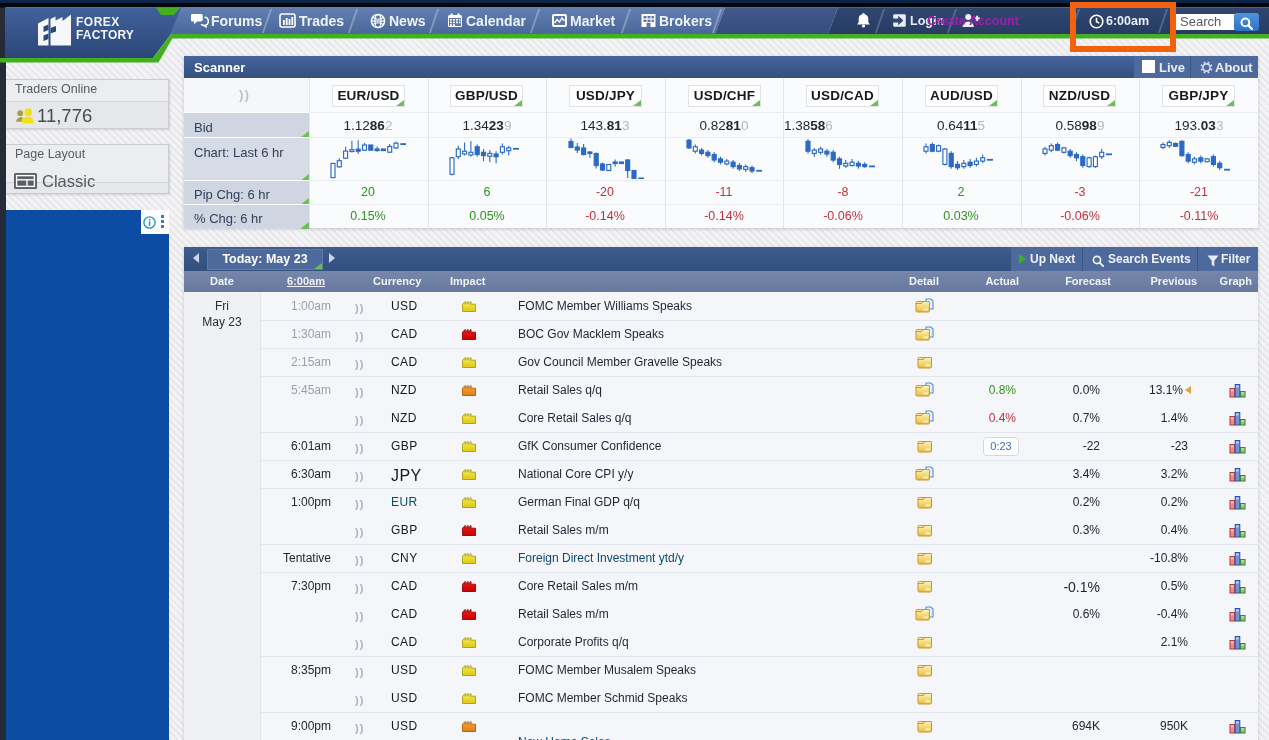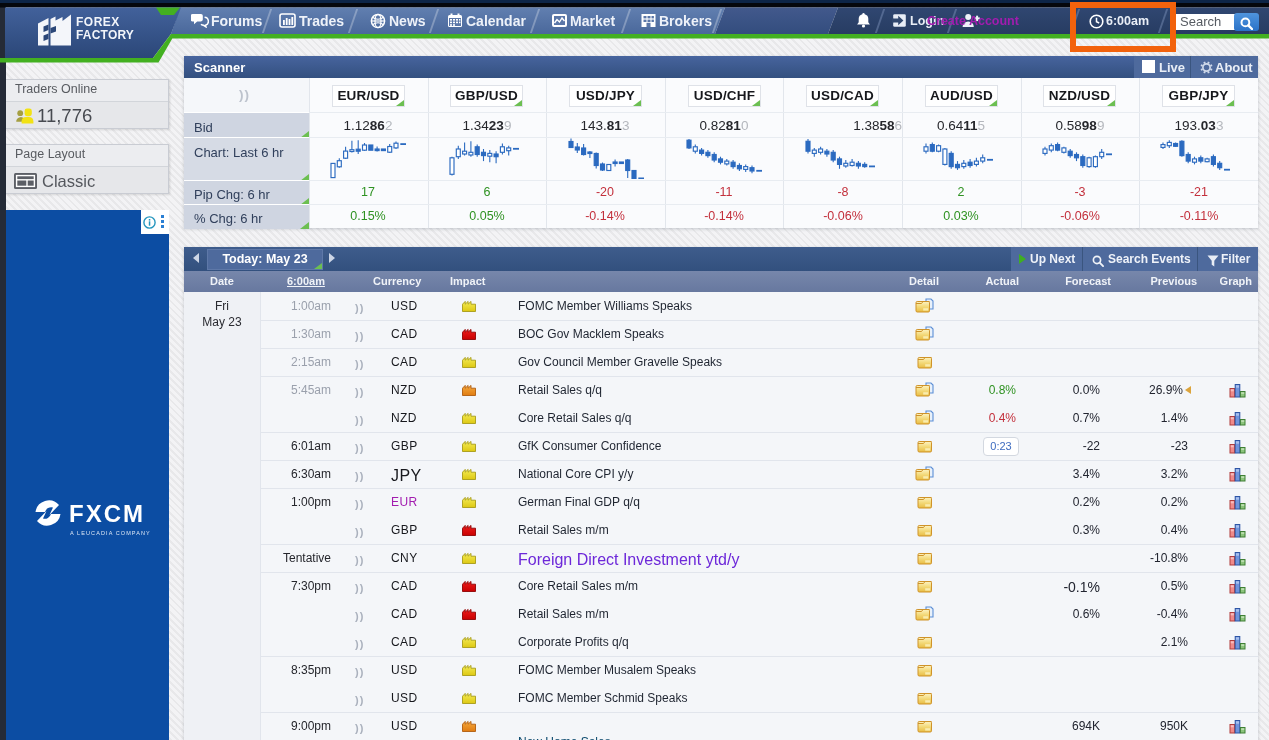--- a/index.html
+++ b/index.html
@@ -146,38 +146,30 @@
     <div style="height:19px;background:#ecedf0;border-bottom:1px solid #d2d5da;font-size:12.5px;color:#585b60;padding:2px 0 0 9px">Traders Online</div>
     <div style="position:absolute;left:10px;top:27px"><svg width="19" height="17" viewBox="0 0 19 17">
         <circle cx="4.2" cy="6.2" r="2.9" fill="#a59f42"></circle>
         <path d="M0.2 14.8 a4.6 4.6 0 0 1 8 -3.2 l-2.5 3.2 z" fill="#a59f42"></path>
         <rect x="8.6" y="1.6" width="7.2" height="7.6" rx="2.4" fill="#f2e214"></rect>
         <path d="M5.6 16.6 v-2.4 a4.6 4.6 0 0 1 4.6 -4.2 h2.6 a4.6 4.6 0 0 1 4.6 4.2 v2.4 z" fill="#f2e214"></path>
       </svg></div>
     <div style="position:absolute;left:31px;top:25px;font-size:18.5px;color:#474a50">11,776</div>
   </div>
 <div class="abs" style="left:6px;top:144px;width:162px;height:48px;background:#e6e7ea;border:1px solid #c9ccd3;border-left:none;box-shadow:1px 1px 2px rgba(0,0,0,0.12)">
-    <div style="height:19px;background:#ecedf0;border-bottom:1px solid #d2d5da;font-size:12.5px;color:#585b60;padding:2px 0 0 9px">Page Layout</div>
+    <div style="height:19px;background:#ecedf0;border-bottom:1px solid #d2d5da;font-size:12.5px;color:#585b60;padding:2px 0 16px 9px">Page Layout</div>
     <div style="position:absolute;left:7.5px;top:28px"><svg width="23" height="16" viewBox="0 0 23 16">
         <rect x="0" y="0" width="23" height="16" rx="1.5" fill="#5c5f66"></rect>
         <rect x="2.6" y="2.6" width="17.8" height="10.8" fill="none" stroke="#fff" stroke-width="1.4"></rect>
         <line x1="2.6" y1="6.8" x2="20.4" y2="6.8" stroke="#fff" stroke-width="1.4"></line>
         <line x1="13" y1="6.8" x2="13" y2="13.4" stroke="#fff" stroke-width="1.4"></line>
       </svg></div>
     <div style="position:absolute;left:36px;top:27px;font-size:16.5px;color:#54575d">Classic</div>
   </div>
 <div class="abs" style="left:6px;top:210px;width:163px;height:530px;background:#0c4da3">
-    <div style="position:absolute;left:27px;top:287px"><svg width="120" height="44" viewBox="0 0 120 44">
-<g fill="#fff">
-<path d="M26 8 a13.5 13.5 0 0 0 -23.5 7 l9.5 0 a6.5 6.5 0 0 1 8 -4.5 l-3.5 7.5 z"></path>
-<path d="M4 24 a13.5 13.5 0 0 0 23.5 -7 l-9.5 0 a6.5 6.5 0 0 1 -8 4.5 l3.5 -7.5 z"></path>
-</g>
-<text x="36" y="25" font-family="Liberation Sans,sans-serif" font-size="24" font-weight="bold" fill="#fff" letter-spacing="2">FXCM</text>
-<text x="37" y="38" font-family="Liberation Sans,sans-serif" font-size="5.5" fill="#dce6f5" letter-spacing="1.1">A LEUCADIA COMPANY</text>
-</svg></div>
     <div style="position:absolute;right:0;top:0;width:28px;height:24px;background:#fff">
       <div style="position:absolute;left:2px;top:5px"><svg width="13" height="13" viewBox="0 0 13 13">
           <circle cx="6.5" cy="6.5" r="5.6" fill="none" stroke="#2596be" stroke-width="1.4"></circle>
           <rect x="5.8" y="5.3" width="1.5" height="4.4" fill="#2596be"></rect>
           <rect x="5.8" y="3" width="1.5" height="1.6" fill="#2596be"></rect>
         </svg></div>
       <div style="position:absolute;right:5px;top:5px;width:3px;height:3px;background:#2a7fd4"></div>
       <div style="position:absolute;right:5px;top:10px;width:3px;height:3px;background:#2a7fd4"></div>
       <div style="position:absolute;right:5px;top:15px;width:3px;height:3px;background:#2a7fd4"></div>
     </div>
@@ -250,21 +242,21 @@
       <line x1="47.1" y1="8.5" x2="47.1" y2="13.5" stroke="#2b6ac0" stroke-width="1.1"></line>
       <rect x="45.1" y="11" width="4" height="1.6" fill="#2b6ac0" stroke="#2b6ac0" stroke-width="1.15"></rect>
       <rect x="51.4" y="11" width="4" height="1.6" fill="#2b6ac0" stroke="#2b6ac0" stroke-width="1.15"></rect>
       <line x1="59.7" y1="6" x2="59.7" y2="15" stroke="#2b6ac0" stroke-width="1.1"></line>
       <rect x="57.7" y="8.5" width="4" height="5.7" fill="#ffffff" stroke="#2b6ac0" stroke-width="1.15"></rect>
       <line x1="66.0" y1="3.5" x2="66.0" y2="11" stroke="#2b6ac0" stroke-width="1.1"></line>
       <rect x="64.0" y="5.2" width="4" height="4.7" fill="#ffffff" stroke="#2b6ac0" stroke-width="1.15"></rect>
       <rect x="70.3" y="5.2" width="6" height="1.8" fill="#2b6ac0"></rect>
     </svg>
   </div>
-<div style="position:absolute;left:309px;top:185px;width:118px;text-align:center;font-size:12.5px;color:#2f9222">17</div>
+<div style="position:absolute;left:309px;top:185px;width:118px;text-align:center;font-size:12.5px;color:#2f9222">20</div>
 <div style="position:absolute;left:309px;top:209px;width:118px;text-align:center;font-size:12.5px;color:#2f9222">0.15%</div>
 <div style="position:absolute;left:450px;top:85px;width:71px;height:20px;background:#fff;border:1px solid #dfe2e8;text-align:center;font-size:13.5px;font-weight:bold;color:#17181c;line-height:20px;letter-spacing:0.2px">GBP/USD<div style="position:absolute;right:0;bottom:0;width:0;height:0;border-left:8px solid transparent;border-bottom:6px solid #6cbf51"></div></div>
 <div style="position:absolute;left:428px;top:118px;width:118px;text-align:center;font-size:13.5px;color:#26272c">1.34<b>23</b><span style="color:#b4b7bd">9</span></div>
 <div style="position:absolute;left:449px;top:138px">
     <svg width="76" height="41" viewBox="0 0 76 41" style="display:block">
       <line x1="3.0" y1="18.7" x2="3.0" y2="37.4" stroke="#2b6ac0" stroke-width="1.1"></line>
       <rect x="1.0" y="19.8" width="4" height="16.5" fill="#ffffff" stroke="#2b6ac0" stroke-width="1.15"></rect>
       <line x1="9.3" y1="7.7" x2="9.3" y2="20.9" stroke="#2b6ac0" stroke-width="1.1"></line>
       <rect x="7.3" y="11" width="4" height="7.7" fill="#ffffff" stroke="#2b6ac0" stroke-width="1.15"></rect>
       <line x1="15.6" y1="4.4" x2="15.6" y2="17.6" stroke="#2b6ac0" stroke-width="1.1"></line>
@@ -341,21 +333,21 @@
       <line x1="59.7" y1="26.4" x2="59.7" y2="34.1" stroke="#2b6ac0" stroke-width="1.1"></line>
       <rect x="57.7" y="28.6" width="4" height="2.8" fill="#ffffff" stroke="#2b6ac0" stroke-width="1.15"></rect>
       <line x1="66.0" y1="27.5" x2="66.0" y2="35.2" stroke="#2b6ac0" stroke-width="1.1"></line>
       <rect x="64.0" y="29.7" width="4" height="3.3" fill="#2b6ac0" stroke="#2b6ac0" stroke-width="1.15"></rect>
       <rect x="70.3" y="31.9" width="6" height="1.8" fill="#2b6ac0"></rect>
     </svg>
   </div>
 <div style="position:absolute;left:665px;top:185px;width:118px;text-align:center;font-size:12.5px;color:#c3303c">-11</div>
 <div style="position:absolute;left:665px;top:209px;width:118px;text-align:center;font-size:12.5px;color:#c3303c">-0.14%</div>
 <div style="position:absolute;left:806px;top:85px;width:71px;height:20px;background:#fff;border:1px solid #dfe2e8;text-align:center;font-size:13.5px;font-weight:bold;color:#17181c;line-height:20px;letter-spacing:0.2px">USD/CAD<div style="position:absolute;right:0;bottom:0;width:0;height:0;border-left:8px solid transparent;border-bottom:6px solid #6cbf51"></div></div>
-<div style="position:absolute;left:784px;top:118px;width:118px;text-align:right;font-size:13.5px;color:#26272c">1.38<b>58</b><span style="color:#b4b7bd">6</span></div>
+<div style="position:absolute;left:784px;top:118px;width:118px;text-align:left;font-size:13.5px;color:#26272c">1.38<b>58</b><span style="color:#b4b7bd">6</span></div>
 <div style="position:absolute;left:805px;top:138px">
     <svg width="76" height="41" viewBox="0 0 76 41" style="display:block">
       <line x1="3.0" y1="1.1" x2="3.0" y2="15.4" stroke="#2b6ac0" stroke-width="1.1"></line>
       <rect x="1.0" y="3.3" width="4" height="9.9" fill="#2b6ac0" stroke="#2b6ac0" stroke-width="1.15"></rect>
       <line x1="9.3" y1="9.9" x2="9.3" y2="18.7" stroke="#2b6ac0" stroke-width="1.1"></line>
       <rect x="7.3" y="12.1" width="4" height="3.3" fill="#ffffff" stroke="#2b6ac0" stroke-width="1.15"></rect>
       <line x1="15.6" y1="8.8" x2="15.6" y2="16.5" stroke="#2b6ac0" stroke-width="1.1"></line>
       <rect x="13.6" y="11" width="4" height="3.3" fill="#ffffff" stroke="#2b6ac0" stroke-width="1.15"></rect>
       <line x1="21.9" y1="11" x2="21.9" y2="18.7" stroke="#2b6ac0" stroke-width="1.1"></line>
       <rect x="19.9" y="13.2" width="4" height="2.8" fill="#2b6ac0" stroke="#2b6ac0" stroke-width="1.15"></rect>
@@ -620,21 +612,21 @@
         </linearGradient>
       </defs>
       <path d="M11 1 L16 1 L18 3 L18 11 L11 11 Z" fill="#e8f1fb" stroke="#5b8ed6" stroke-width="1.1"></path>
       <rect x="1" y="3.5" width="13.5" height="10.5" rx="1.2" fill="url(#fg2)" stroke="#cf9329" stroke-width="1"></rect>
       <path d="M1 5.5 L6.5 5.5 L8 3.5 L14.5 3.5" fill="none" stroke="#cf9329" stroke-width="1"></path>
       <rect x="8.2" y="10.2" width="5" height="2.4" fill="#fbf0b5" opacity="0.9"></rect>
     </svg>
   </div>
 <div style="position:absolute;right:253px;top:383px;font-size:12px;color:#2f9222">0.8%</div>
 <div style="position:absolute;right:169px;top:383px;font-size:12px;color:#222530">0.0%</div>
-<div style="position:absolute;right:86px;top:383px;font-size:12px;color:#222530">26.9%</div>
+<div style="position:absolute;right:86px;top:383px;font-size:12px;color:#222530">13.1%</div>
 <div style="position:absolute;left:1185px;top:386px;width:0;height:0;border-top:4px solid transparent;border-bottom:4px solid transparent;border-right:6px solid #dca43c"></div>
 <div style="position:absolute;left:1229px;top:382px">
     <svg width="17" height="16" viewBox="0 0 17 16" style="display:block">
       <rect x="1" y="6.5" width="4.6" height="8.5" fill="#ef8a8a" stroke="#b03c3c" stroke-width="1"></rect>
       <rect x="1.8" y="7.3" width="3" height="2" fill="#f7bcbc"></rect>
       <rect x="6.2" y="2.5" width="4.6" height="12.5" fill="#6f94dd" stroke="#2d55a5" stroke-width="1"></rect>
       <rect x="7" y="3.3" width="3" height="2.4" fill="#a8c0ee"></rect>
       <rect x="11.4" y="9.5" width="4.6" height="5.5" fill="#8cc47c" stroke="#3e7f35" stroke-width="1"></rect>
       <rect x="12.2" y="10.3" width="3" height="1.6" fill="#bfe0b4"></rect>
     </svg>
@@ -760,21 +752,21 @@
       <rect x="1" y="6.5" width="4.6" height="8.5" fill="#ef8a8a" stroke="#b03c3c" stroke-width="1"></rect>
       <rect x="1.8" y="7.3" width="3" height="2" fill="#f7bcbc"></rect>
       <rect x="6.2" y="2.5" width="4.6" height="12.5" fill="#6f94dd" stroke="#2d55a5" stroke-width="1"></rect>
       <rect x="7" y="3.3" width="3" height="2.4" fill="#a8c0ee"></rect>
       <rect x="11.4" y="9.5" width="4.6" height="5.5" fill="#8cc47c" stroke="#3e7f35" stroke-width="1"></rect>
       <rect x="12.2" y="10.3" width="3" height="1.6" fill="#bfe0b4"></rect>
     </svg>
   </div>
 <div style="position:absolute;right:938px;top:495px;font-size:12px;color:#25262c">1:00pm</div>
 <div style="position:absolute;left:355px;top:494px"><span style="font-family:'Liberation Sans',sans-serif;font-size:11px;font-weight:bold;color:#aab1bd;letter-spacing:1px">))</span></div>
-<div style="position:absolute;left:391px;top:495px;font-size:12px;color:#a21caf;letter-spacing:0.4px">EUR</div>
+<div style="position:absolute;left:391px;top:495px;font-size:12px;color:#0c4a6e;letter-spacing:0.4px">EUR</div>
 <div style="position:absolute;left:462px;top:496px">
     <svg width="14" height="12" viewBox="0 0 14 12" style="display:block">
       <defs>
         <linearGradient id="impyel" x1="0" y1="0" x2="0" y2="1">
           <stop offset="0" stop-color="#f5ec55"></stop>
           <stop offset="1" stop-color="#ddc813"></stop>
         </linearGradient>
       </defs>
       <polygon points="0.5,11.5 0.5,4.2 3.2,1.4 3.2,4.2 6.1,1.4 6.1,4.2 9,1.4 9,4.2 13.5,4.2 13.5,11.5" fill="url(#impyel)" stroke="#a79b16" stroke-width="0.9"></polygon>
     </svg>
@@ -853,21 +845,21 @@
     <svg width="14" height="12" viewBox="0 0 14 12" style="display:block">
       <defs>
         <linearGradient id="impyel" x1="0" y1="0" x2="0" y2="1">
           <stop offset="0" stop-color="#f5ec55"></stop>
           <stop offset="1" stop-color="#ddc813"></stop>
         </linearGradient>
       </defs>
       <polygon points="0.5,11.5 0.5,4.2 3.2,1.4 3.2,4.2 6.1,1.4 6.1,4.2 9,1.4 9,4.2 13.5,4.2 13.5,11.5" fill="url(#impyel)" stroke="#a79b16" stroke-width="0.9"></polygon>
     </svg>
   </div>
-<div style="position:absolute;left:518px;top:551px;font-size:16px;color:#6d28d9">Foreign Direct Investment ytd/y</div>
+<div style="position:absolute;left:518px;top:551px;font-size:12px;color:#0c4a6e">Foreign Direct Investment ytd/y</div>
 <div style="position:absolute;left:917px;top:551px">
     <svg width="17" height="14" viewBox="0 0 17 14" style="display:block">
       <defs>
         <linearGradient id="fg" x1="0" y1="0" x2="0" y2="1">
           <stop offset="0" stop-color="#fdf3c1"></stop>
           <stop offset="0.5" stop-color="#f3d979"></stop>
           <stop offset="1" stop-color="#e9bc43"></stop>
         </linearGradient>
       </defs>
       <rect x="1" y="2.5" width="13.5" height="10.5" rx="1.2" fill="url(#fg)" stroke="#cf9329" stroke-width="1"></rect>

